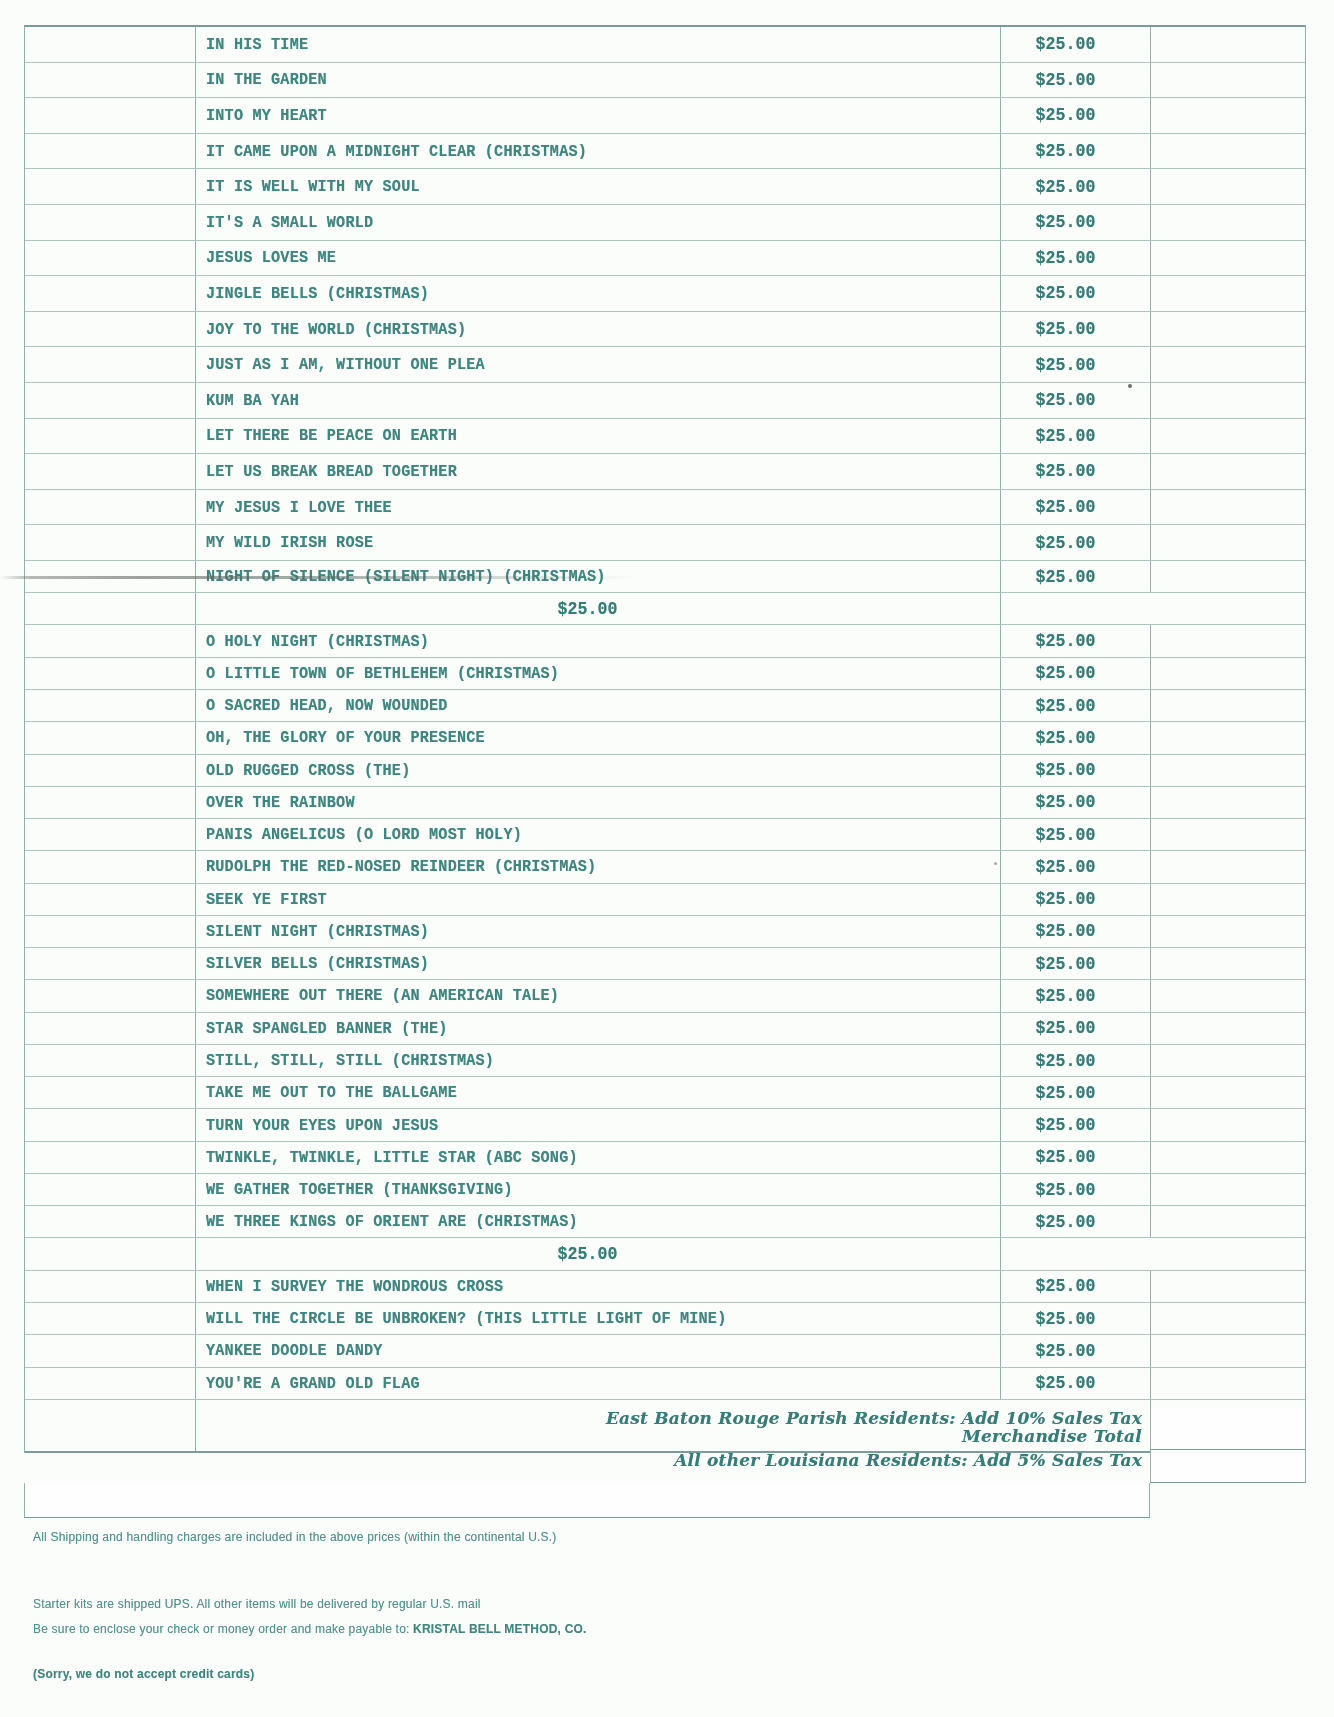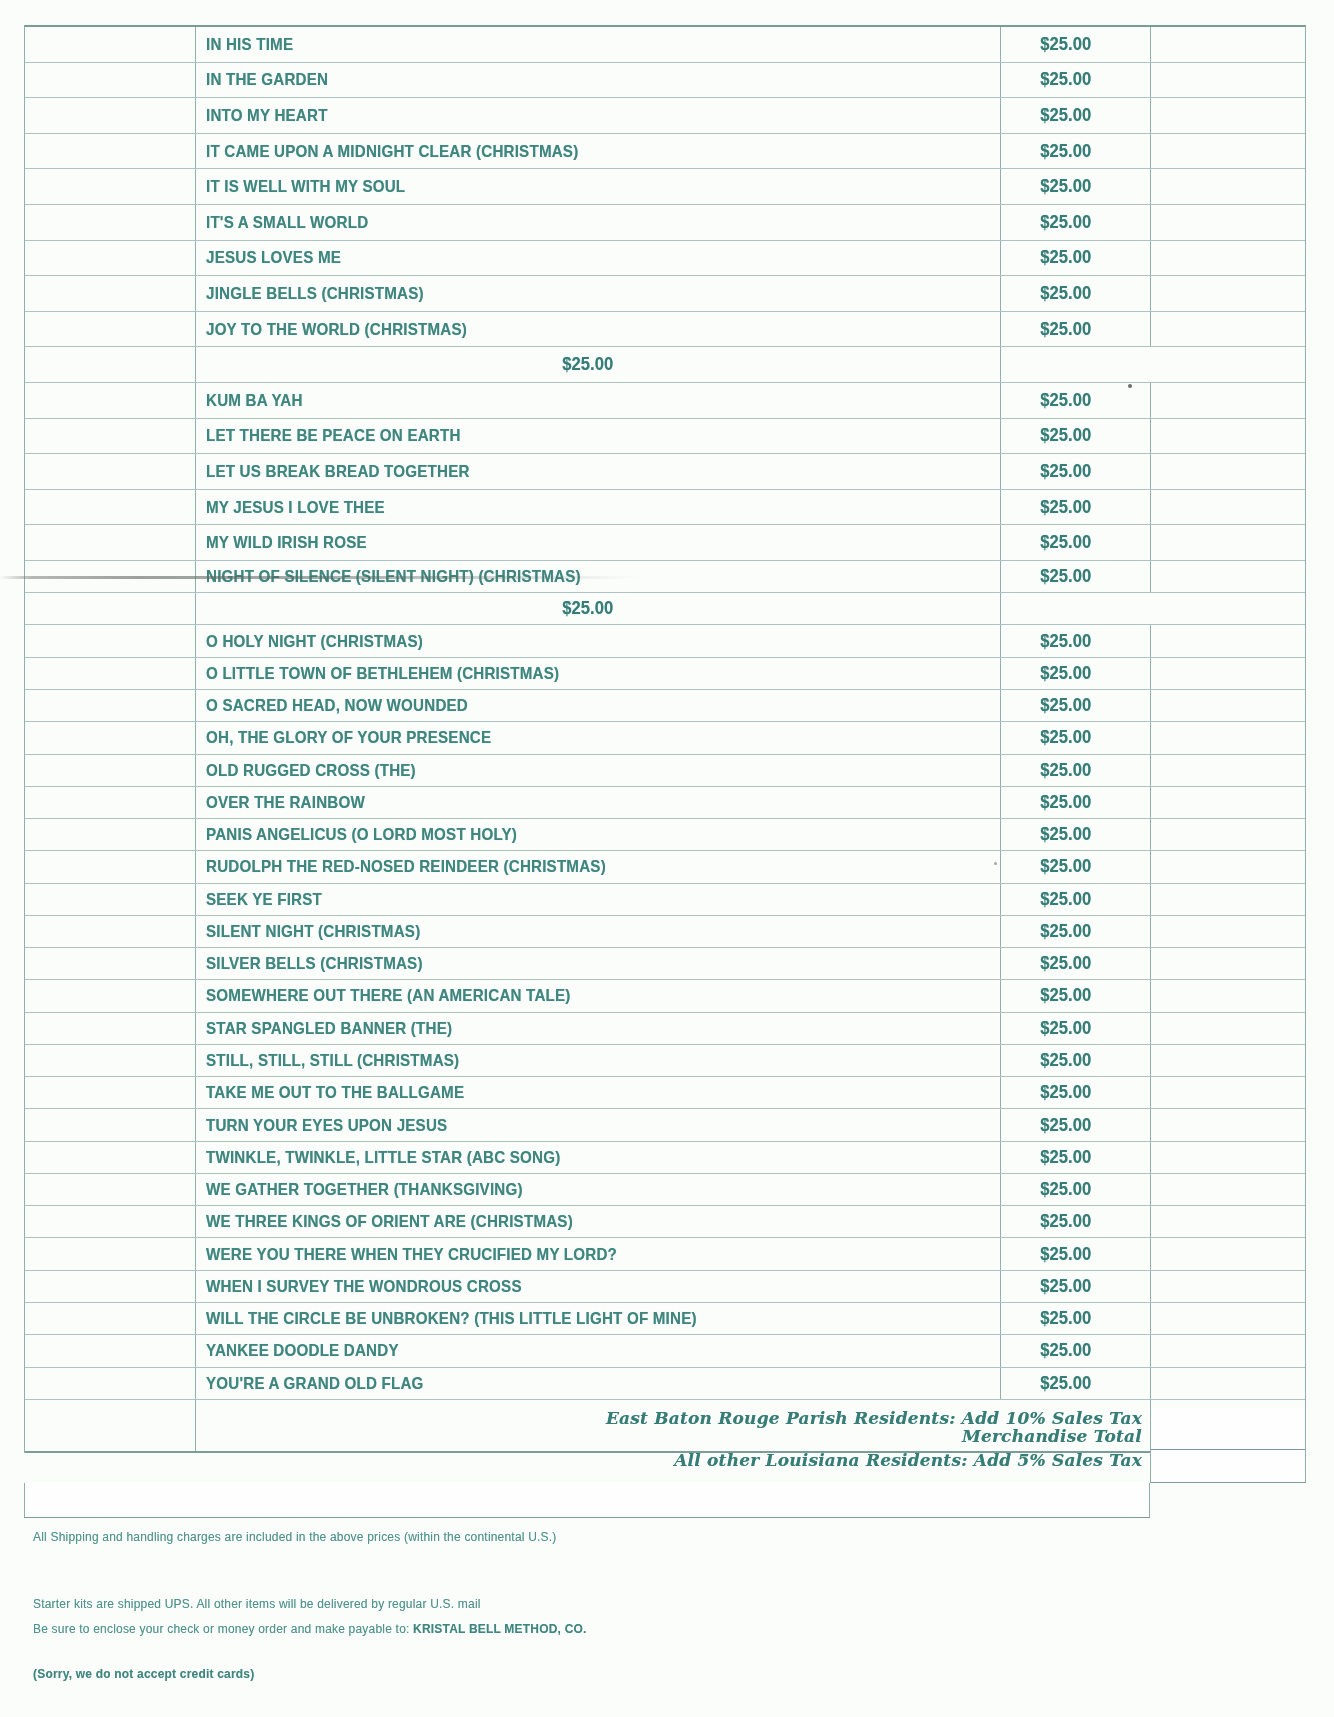--- a/index.html
+++ b/index.html
@@ -27,20 +27,21 @@
     border-left:1px solid var(--line-v);
     border-right:1px solid var(--line-v);
     box-sizing:border-box;
   }
   .song-row{
     display:grid;
     grid-template-columns:171px 805px 150px 156px;
     border-bottom:1px solid var(--line-h);
     height:31.27px;
     position:relative;
+    font-family:Liberation Mono, monospace;
   }
   .song-row:nth-child(-n+15){height:34.6px;}
   .cell{box-sizing:border-box;display:flex;align-items:center;overflow:hidden;}
   .cell.qty{border-right:1px solid var(--line-v);}
   .cell.title{border-right:1px solid var(--line-v);padding-left:10px;}
   .cell.price{border-right:1px solid var(--line-v);justify-content:center;padding-right:20px;}
   .title-text{
     font-size:16.5px;font-weight:bold;color:var(--ink);
     letter-spacing:0.2px;white-space:nowrap;
     transform:scaleX(0.92);transform-origin:left center;
@@ -215,20 +216,23 @@
     <div class="cell title">
       <span class="title-text">JOY TO THE WORLD (CHRISTMAS)</span>
     </div>
     <div class="cell price">
       <span class="price-text">$25.00</span>
     </div>
     <div class="cell amount"></div>
   </div>
         <div class="song-row">
     <div class="cell qty"></div>
+    <div class="cell title">
+      <span class="title-text">JUST AS I AM, WITHOUT ONE PLEA</span>
+    </div>
     <div class="cell price">
       <span class="price-text">$25.00</span>
     </div>
     <div class="cell amount"></div>
   </div>
         <div class="song-row">
     <div class="cell qty"></div>
     <div class="cell title">
       <span class="title-text">KUM BA YAH</span>
     </div>
@@ -479,23 +483,20 @@
     <div class="cell title">
       <span class="title-text">WE THREE KINGS OF ORIENT ARE (CHRISTMAS)</span>
     </div>
     <div class="cell price">
       <span class="price-text">$25.00</span>
     </div>
     <div class="cell amount"></div>
   </div>
         <div class="song-row">
     <div class="cell qty"></div>
-    <div class="cell title">
-      <span class="title-text">WERE YOU THERE WHEN THEY CRUCIFIED MY LORD?</span>
-    </div>
     <div class="cell price">
       <span class="price-text">$25.00</span>
     </div>
     <div class="cell amount"></div>
   </div>
         <div class="song-row">
     <div class="cell qty"></div>
     <div class="cell title">
       <span class="title-text">WHEN I SURVEY THE WONDROUS CROSS</span>
     </div>

